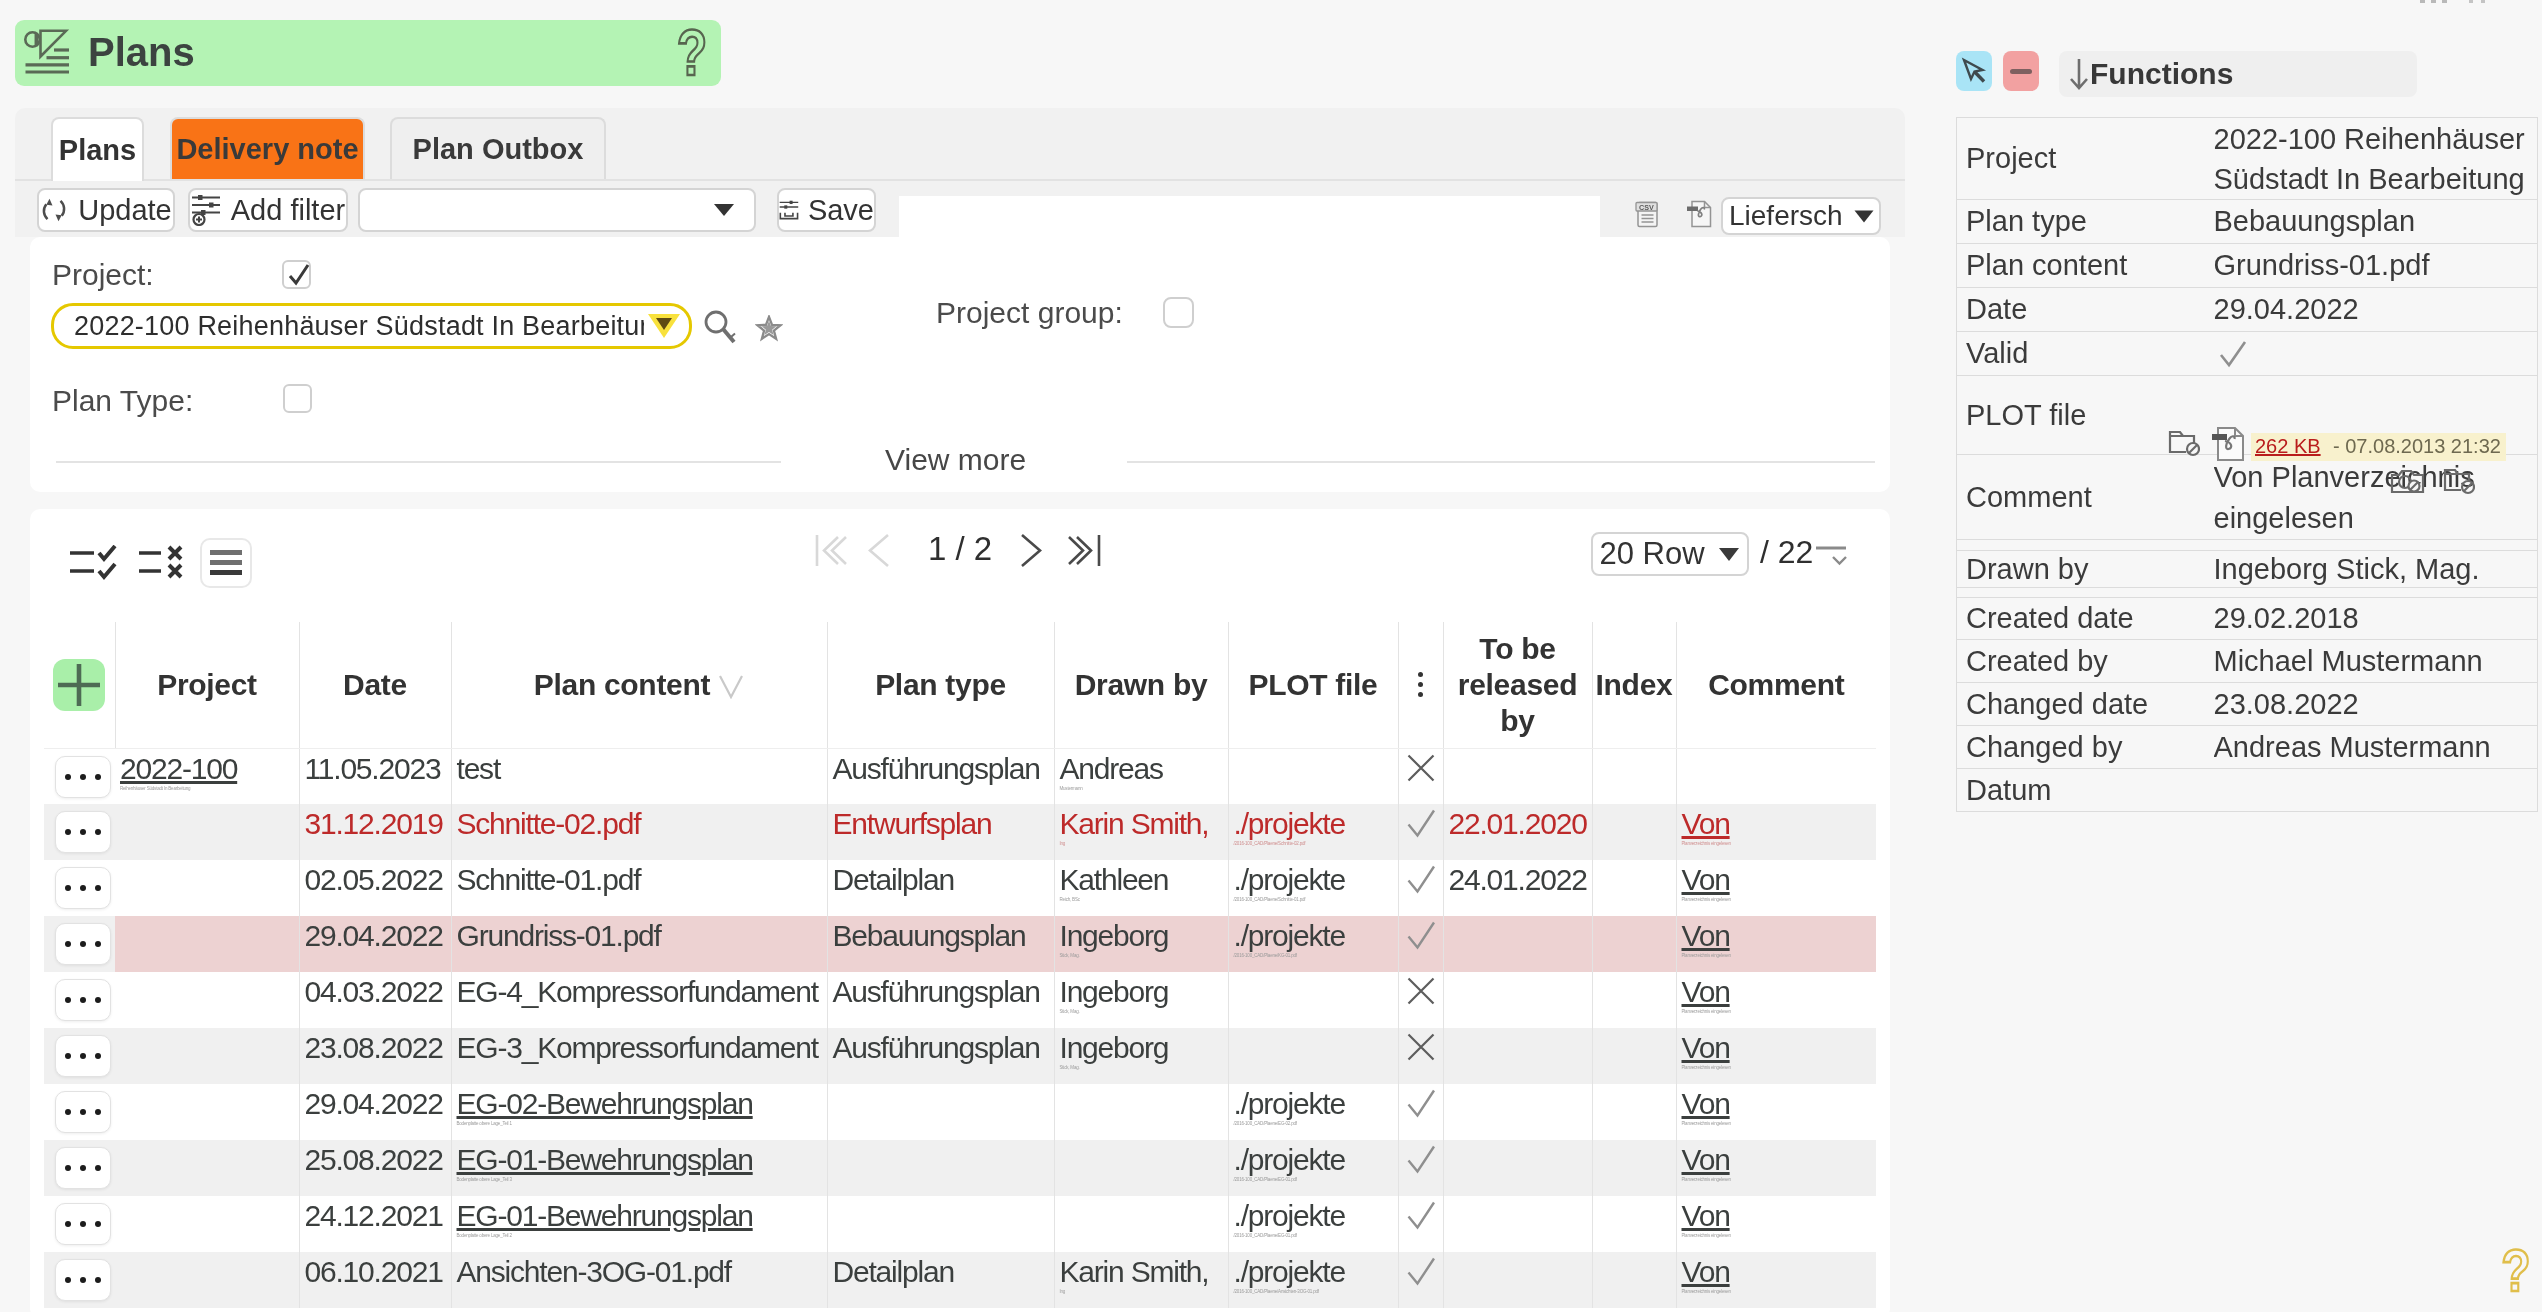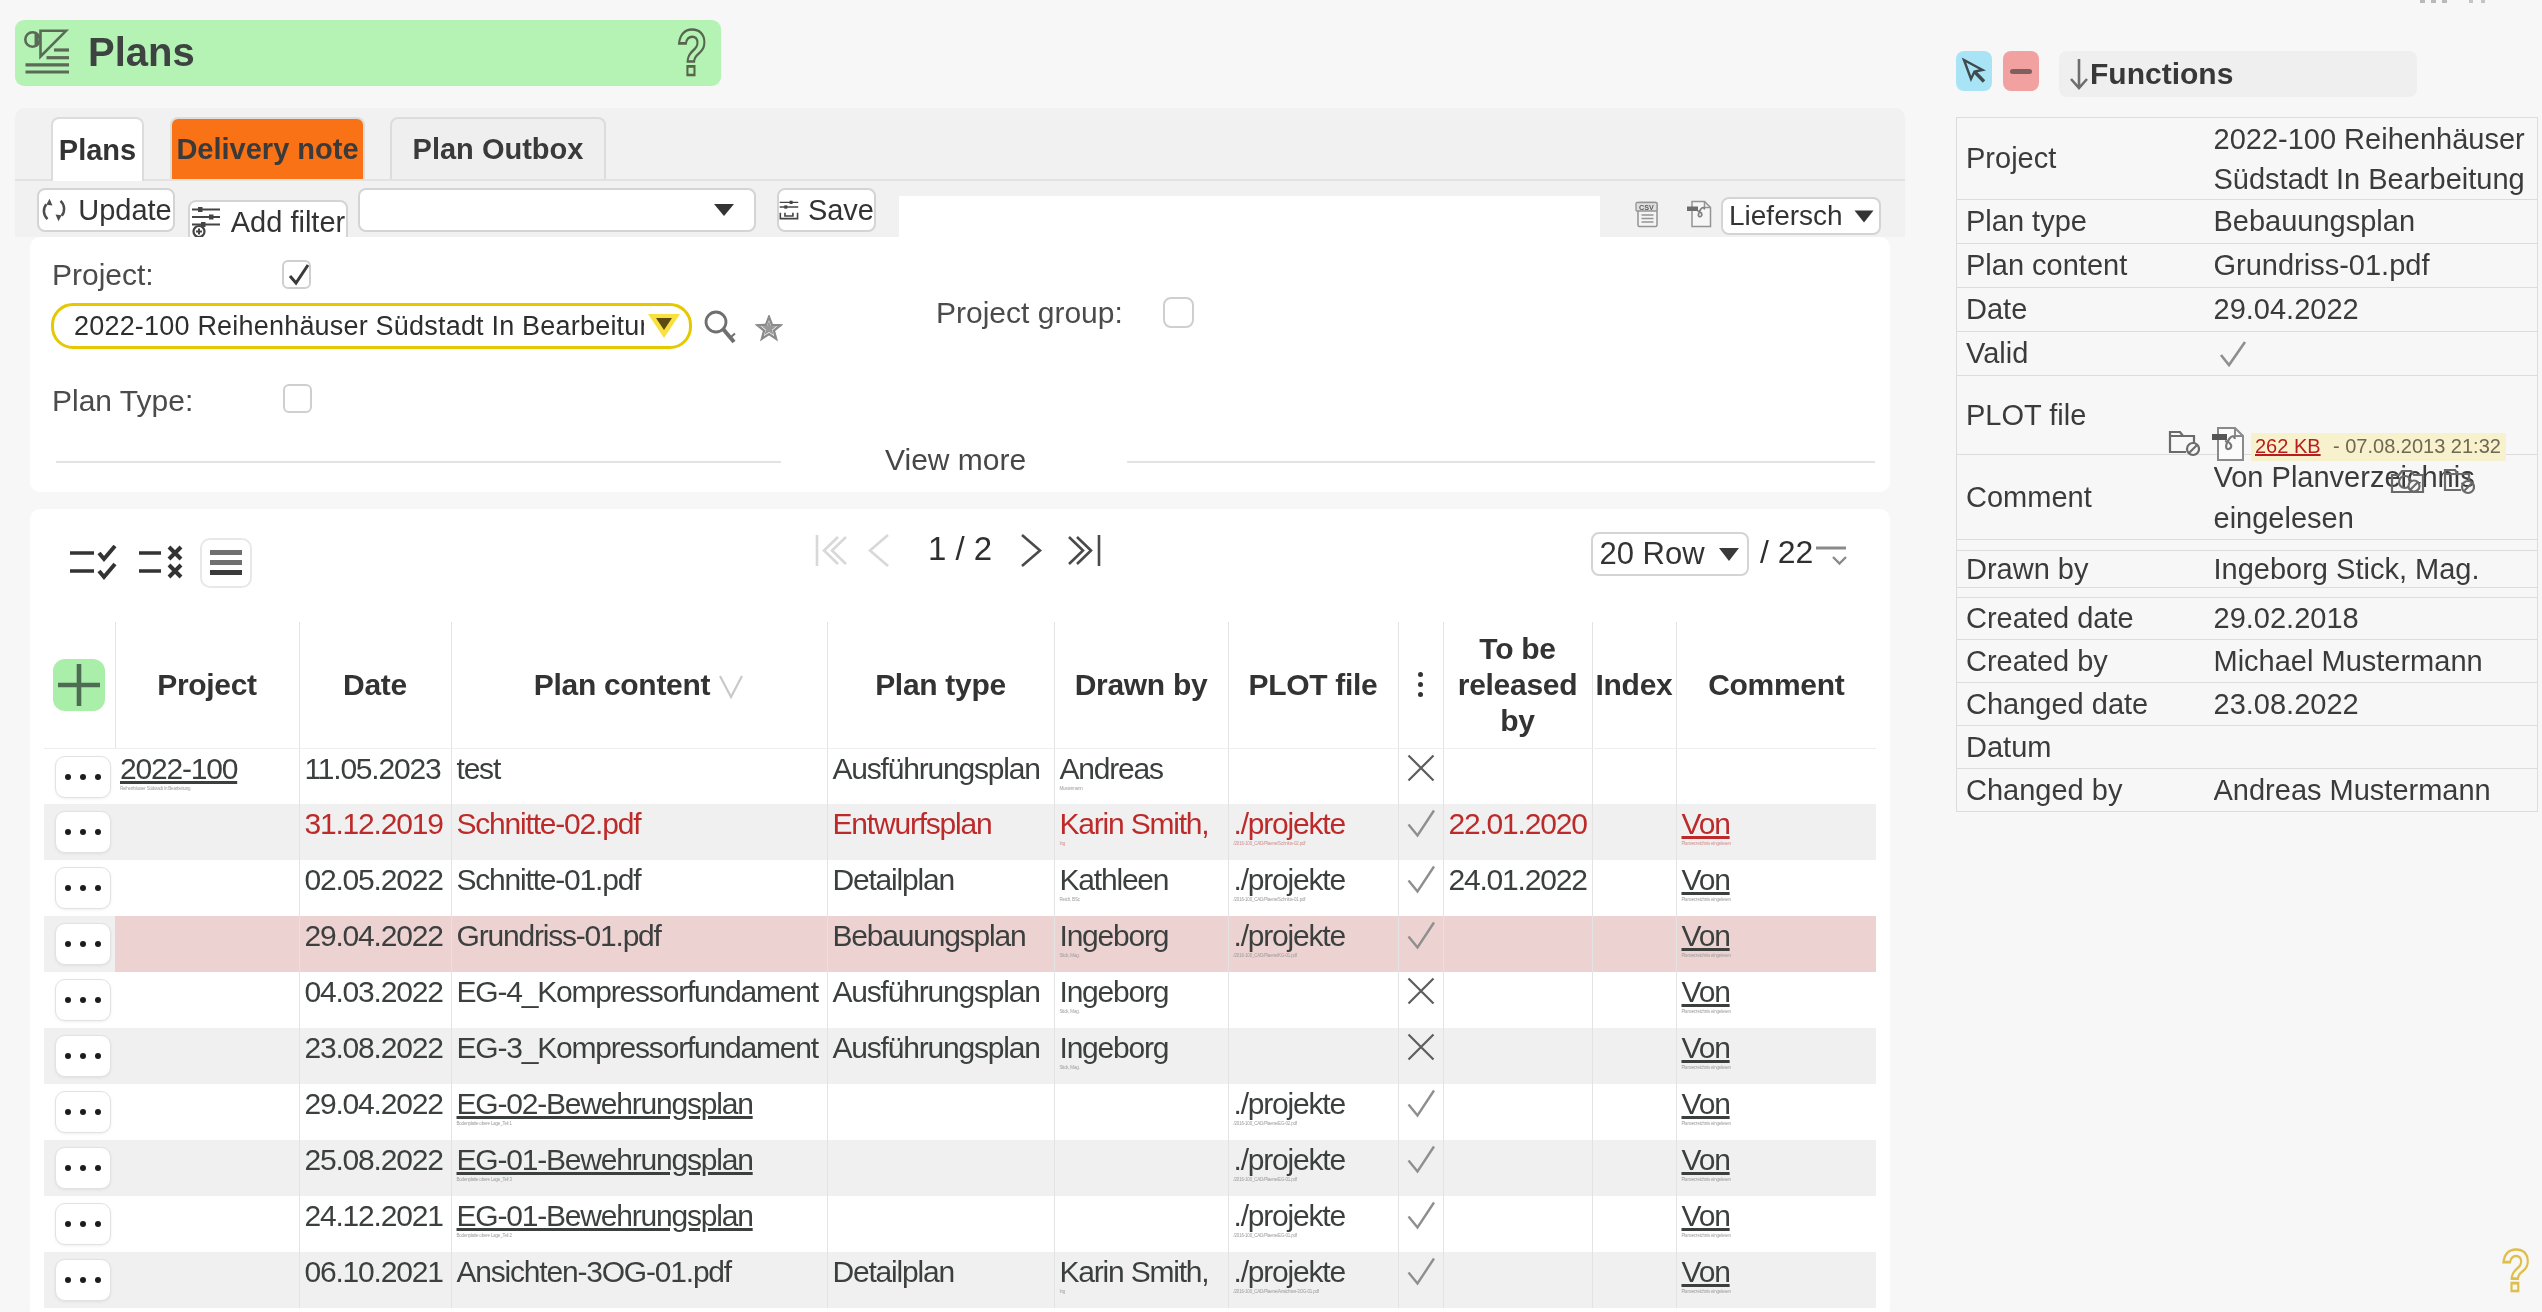--- a/index.html
+++ b/index.html
@@ -49,21 +49,21 @@
 
 <div class="btn abs" style="left:37px;top:188px;width:138px;height:44px;font-size:29px;gap:10px;">
   <svg width="28" height="28" viewBox="0 0 28 28" fill="none" stroke="#4d4d4d" stroke-width="2.5">
     <path d="M7.5 23.2 A11 11 0 0 1 6.3 8.2"></path>
     <path d="M20.5 4.8 A11 11 0 0 1 21.7 19.8"></path>
     <path d="M9.5 2.8 L6.3 8.8 L12.5 9.6 Z" fill="#4d4d4d" stroke="none"></path>
     <path d="M18.5 25.2 L21.7 19.2 L15.5 18.4 Z" fill="#4d4d4d" stroke="none"></path>
   </svg>
   <span>Update</span>
 </div>
-<div class="btn abs" style="left:188px;top:200px;width:160px;height:44px;font-size:29px;gap:10px;">
+<div class="btn abs" style="left:188px;top:188px;width:160px;height:44px;font-size:29px;gap:10px;">
   <svg width="30" height="32" viewBox="0 0 30 32" fill="none" stroke="#444" stroke-width="2.2">
     <path d="M1 3.5 h28 M1 11 h28 M1 18.5 h28"></path>
     <rect x="7" y="1" width="4.5" height="5" fill="#444" stroke="none"></rect>
     <rect x="18" y="8.5" width="4.5" height="5" fill="#444" stroke="none"></rect>
     <rect x="10" y="16" width="4.5" height="5" fill="#444" stroke="none"></rect>
     <circle cx="8" cy="25.5" r="5.5"></circle>
     <path d="M8 22.5 v6 M5 25.5 h6" stroke-width="2"></path>
   </svg>
   <span>Add filter</span>
 </div>
@@ -677,26 +677,26 @@
       </tr>
   <tr>
         <td class="l" style="height:43px">Created by</td>
         <td class="v">Michael Mustermann</td>
       </tr>
   <tr>
         <td class="l" style="height:43px">Changed date</td>
         <td class="v">23.08.2022</td>
       </tr>
   <tr>
+        <td class="l" style="height:43px">Changed by</td>
+        <td class="v">Andreas Mustermann</td>
+      </tr>
+  <tr>
         <td class="l" style="height:43px">Datum</td>
         <td class="v"></td>
-      </tr>
-  <tr>
-        <td class="l" style="height:43px">Changed by</td>
-        <td class="v">Andreas Mustermann</td>
       </tr>
 </tbody>
   </table>
 
 <svg class="abs" style="left:2168px;top:429px" width="32" height="28" viewBox="0 0 32 28" fill="none" stroke="#6a6a6a" stroke-width="2.2">
   <path d="M2 7 V3 h10 l3 4 M2 7 v16 h16 M2 7 h24 v8"></path>
   <circle cx="25" cy="20" r="6"></circle>
     <path d="M21 24 l8 -8"></path>
 </svg>
 <svg class="abs" style="left:2211px;top:426px" width="34" height="36" viewBox="0 0 34 36">

